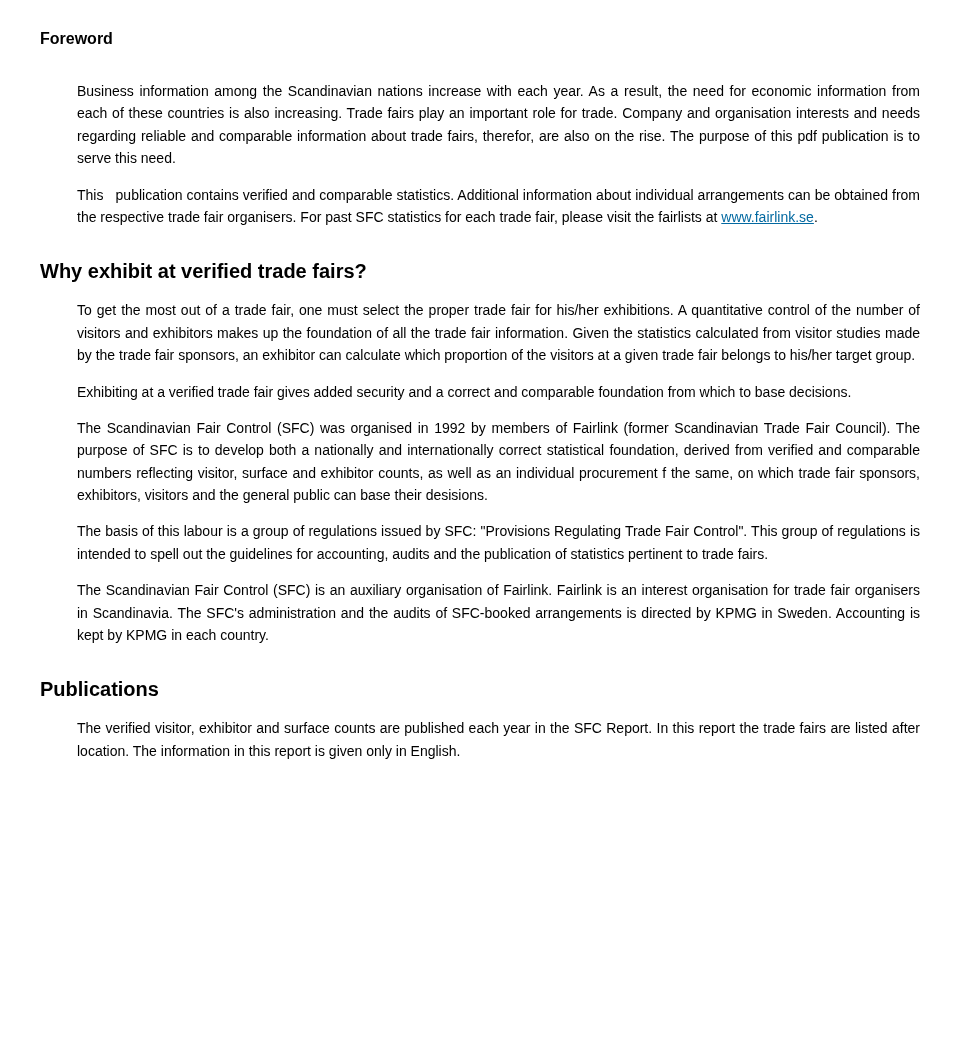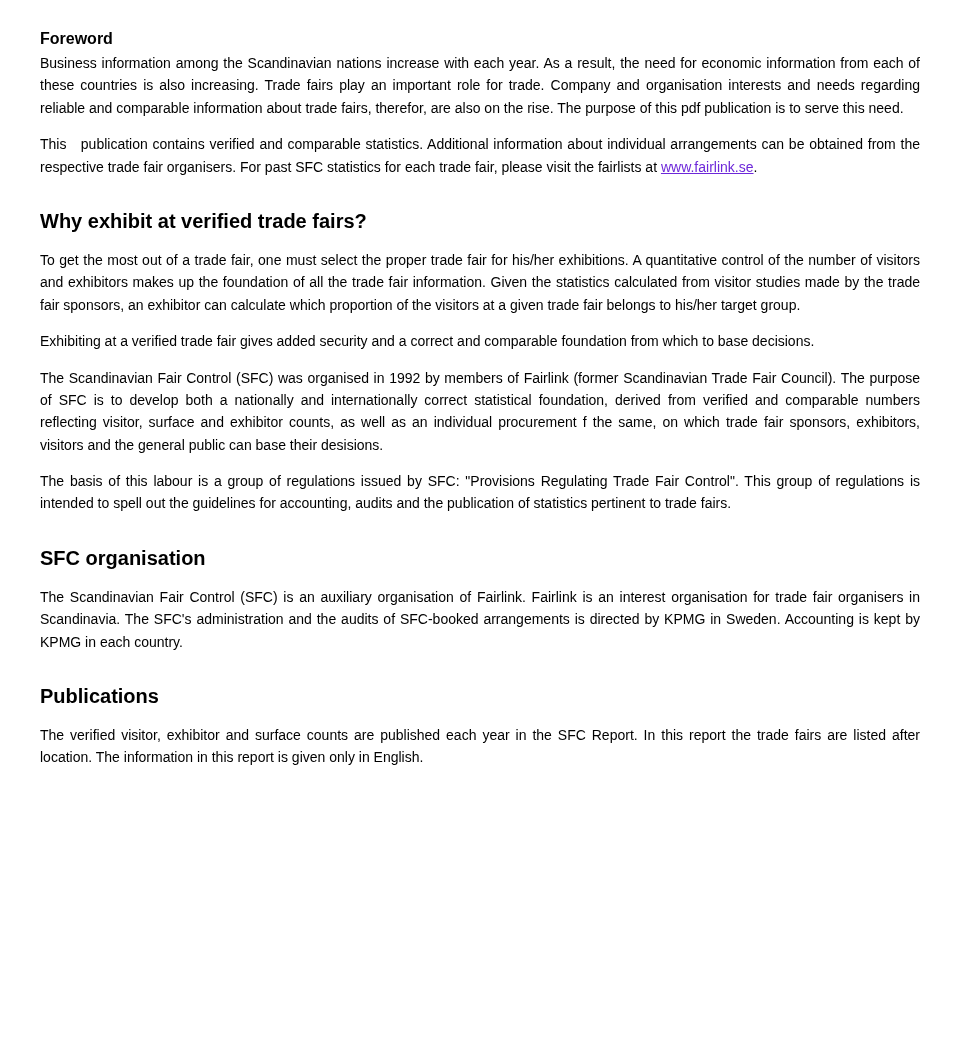--- a/index.html
+++ b/index.html
@@ -23,28 +23,29 @@
     h2 {
       font-size: 20px;
       font-weight: bold;
       margin-top: 32px;
       margin-bottom: 16px;
     }
     p {
       text-align: justify;
       line-height: 1.6;
       margin-bottom: 14px;
+      margin-left: 37px;
     }
     a {
-      color: #6d28d9;
+      color: #0369a1;
     }
     .foreword-label {
       font-size: 16px;
       font-weight: bold;
-      margin-bottom: 4px;
+      margin-bottom: 32px;
       display: block;
     }
   </style>
 </head>
 <body>
 
 <div>
 
   <span class="foreword-label">Foreword</span>
 
@@ -56,21 +57,20 @@
 
   <p>To get the most out of a trade fair, one must select the proper trade fair for his/her exhibitions. A quantitative control of the number of visitors and exhibitors makes up the foundation of all the trade fair information. Given the statistics calculated from visitor studies made by the trade fair sponsors, an exhibitor can calculate which proportion of the visitors at a given trade fair belongs to his/her target group.</p>
 
   <p>Exhibiting at a verified trade fair gives added security and a correct and comparable foundation from which to base decisions.</p>
 
 
   <p>The Scandinavian Fair Control (SFC) was organised in 1992 by members of Fairlink (former Scandinavian Trade Fair Council). The purpose of SFC is to develop both a nationally and internationally correct statistical foundation, derived from verified and comparable numbers reflecting visitor, surface and exhibitor counts, as well as an individual procurement f the same, on which trade fair sponsors, exhibitors, visitors and the general public can base  their  desisions.</p>
 
   <p>The basis of this labour is a group of regulations issued by SFC: "Provisions Regulating Trade Fair Control". This group of regulations is intended to spell out the guidelines for accounting, audits and the publication of statistics pertinent to trade fairs.</p>
 
-  <h2>SFC organisation</h2>
 
   <p>The Scandinavian Fair Control (SFC) is an auxiliary organisation of Fairlink. Fairlink is an interest organisation for trade fair organisers in Scandinavia. The SFC's administration and the audits of SFC-booked arrangements is directed by KPMG in Sweden.  Accounting is kept by KPMG in each country.</p>
 
   <h2>Publications</h2>
 
   <p>The verified visitor, exhibitor and surface counts are published each year in the SFC Report. In this report the trade fairs are listed after location. The information in this report is given only in English.</p>
 
 </div>
 
 </body></html>

